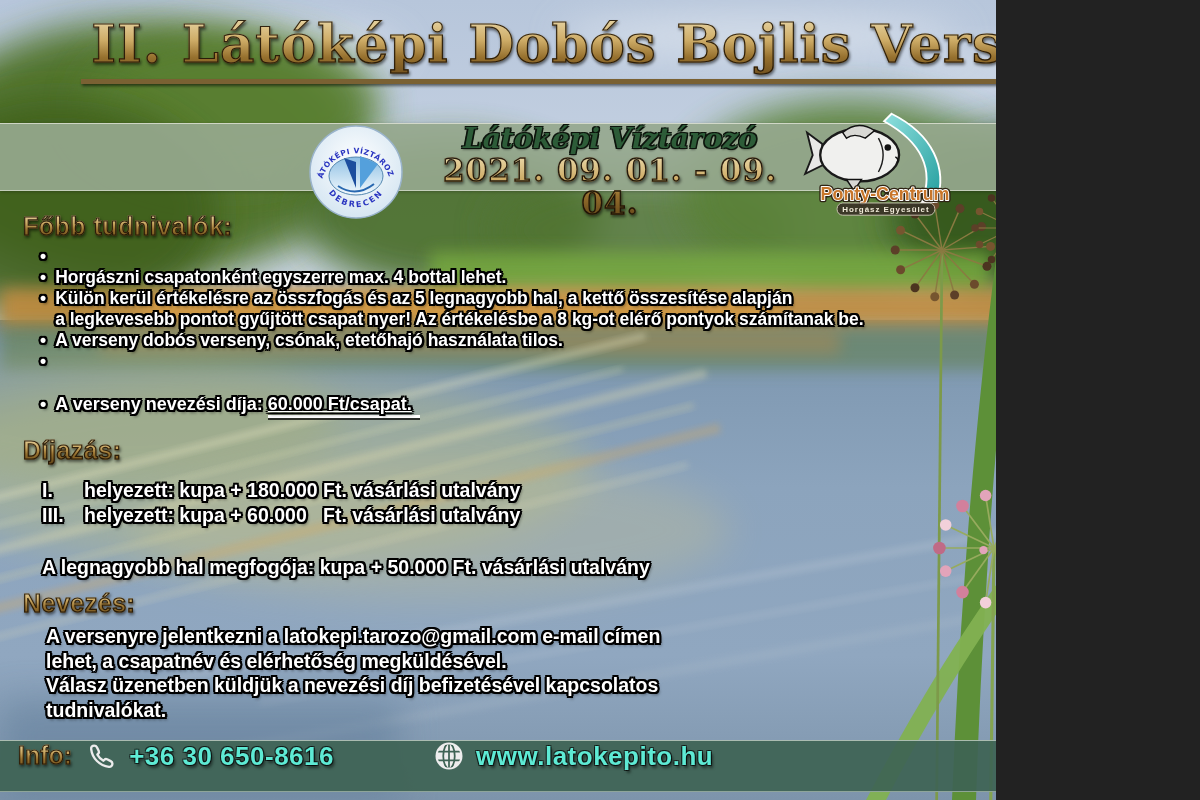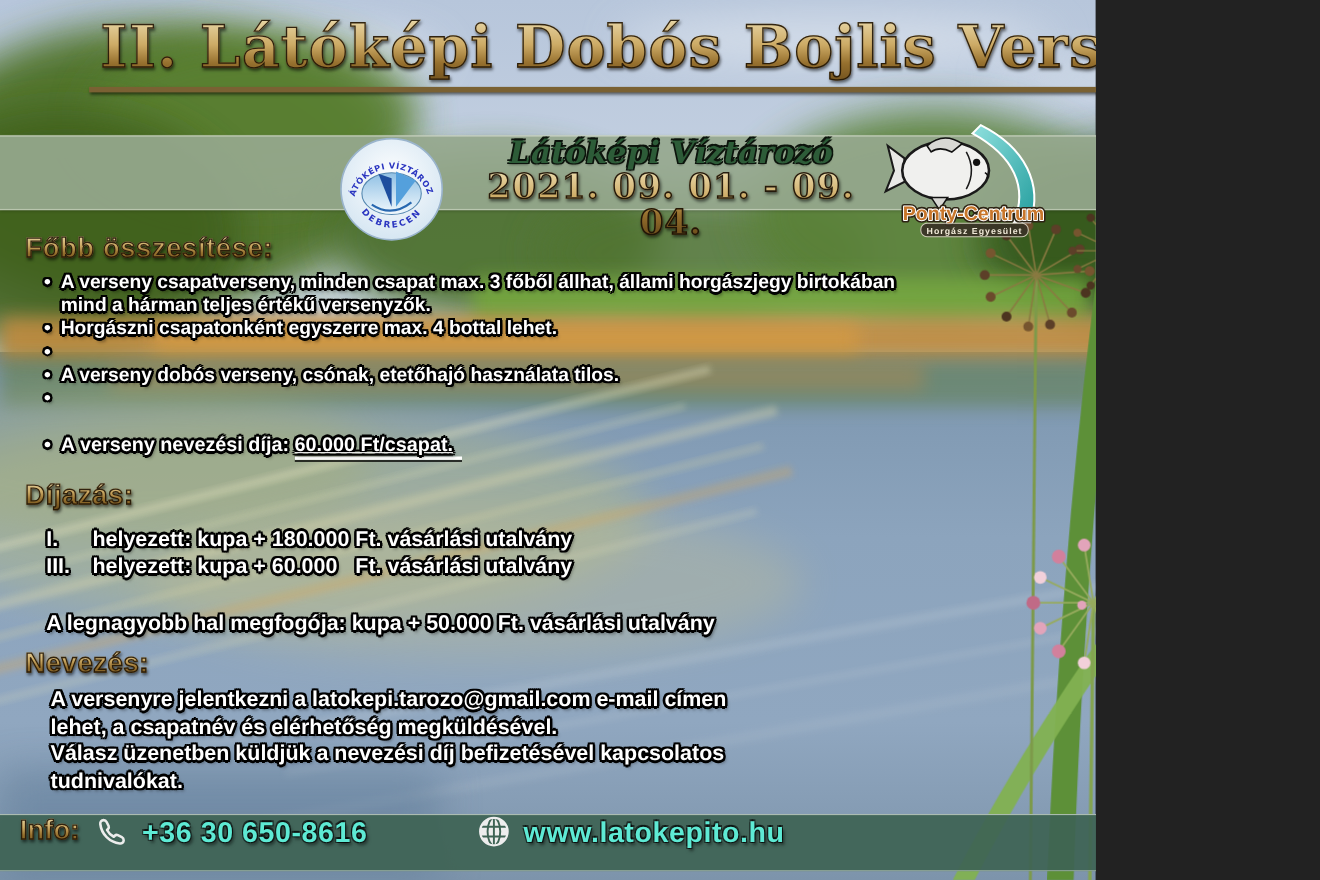--- a/index.html
+++ b/index.html
@@ -316,33 +316,33 @@
     <path d="M78 30 Q88 48 78 66" stroke="#1a1a1a" stroke-width="1.5" fill="none"></path>
     <path d="M44 74 L52 86 L60 74 Z" fill="#d8d8d4" stroke="#111" stroke-width="1.5"></path>
     <circle cx="88" cy="40" r="3.5" fill="#111"></circle>
     <path d="M96 50 Q100 52 98 56" stroke="#111" stroke-width="1.5" fill="none"></path>
     <text x="85" y="96" text-anchor="middle" font-family="Liberation Sans, sans-serif" font-size="19" font-weight="bold" fill="none" stroke="#2e2414" stroke-width="5" stroke-linejoin="round">Ponty-Centrum</text>
     <text x="85" y="96" text-anchor="middle" font-family="Liberation Sans, sans-serif" font-size="19" font-weight="bold" fill="#c8762a" stroke="#ffffff" stroke-width="2" paint-order="stroke" stroke-linejoin="round">Ponty-Centrum</text>
     <rect x="34" y="99" width="104" height="13" rx="6" fill="#3a3226" opacity=".92" stroke="#d8d0c0" stroke-width="1"></rect>
     <text x="86" y="109" text-anchor="middle" font-family="Liberation Sans, sans-serif" font-size="8.5" font-weight="bold" fill="#f0ead8" letter-spacing="1">Horgász Egyesület</text>
   </svg>
 
-  <h2 class="bronze h-info">Főbb összesítése:</h2>
+  <h2 class="bronze h-info">Főbb tudnivalók:</h2>
   <ul class="bullets ol">
     <li class="bullet">
       <span class="dot">•</span>
-      <span class="btext">A verseny csapatverseny, minden csapat max. 3 főből állhat, állami horgászjegy birtokában
-mind a hárman teljes értékű versenyzők.</span>
       </li>
     <li class="bullet">
       <span class="dot">•</span>
       <span class="btext">Horgászni csapatonként egyszerre max. 4 bottal lehet.</span>
       </li>
     <li class="bullet">
       <span class="dot">•</span>
+      <span class="btext">Külön kerül értékelésre az összfogás és az 5 legnagyobb hal, a kettő összesítése alapján
+a legkevesebb pontot gyűjtött csapat nyer! Az értékelésbe a 8 kg-ot elérő pontyok számítanak be.</span>
       </li>
     <li class="bullet">
       <span class="dot">•</span>
       <span class="btext">A verseny dobós verseny, csónak, etetőhajó használata tilos.</span>
       </li>
     <li class="bullet">
       <span class="dot">•</span>
       </li>
   </ul>
 

